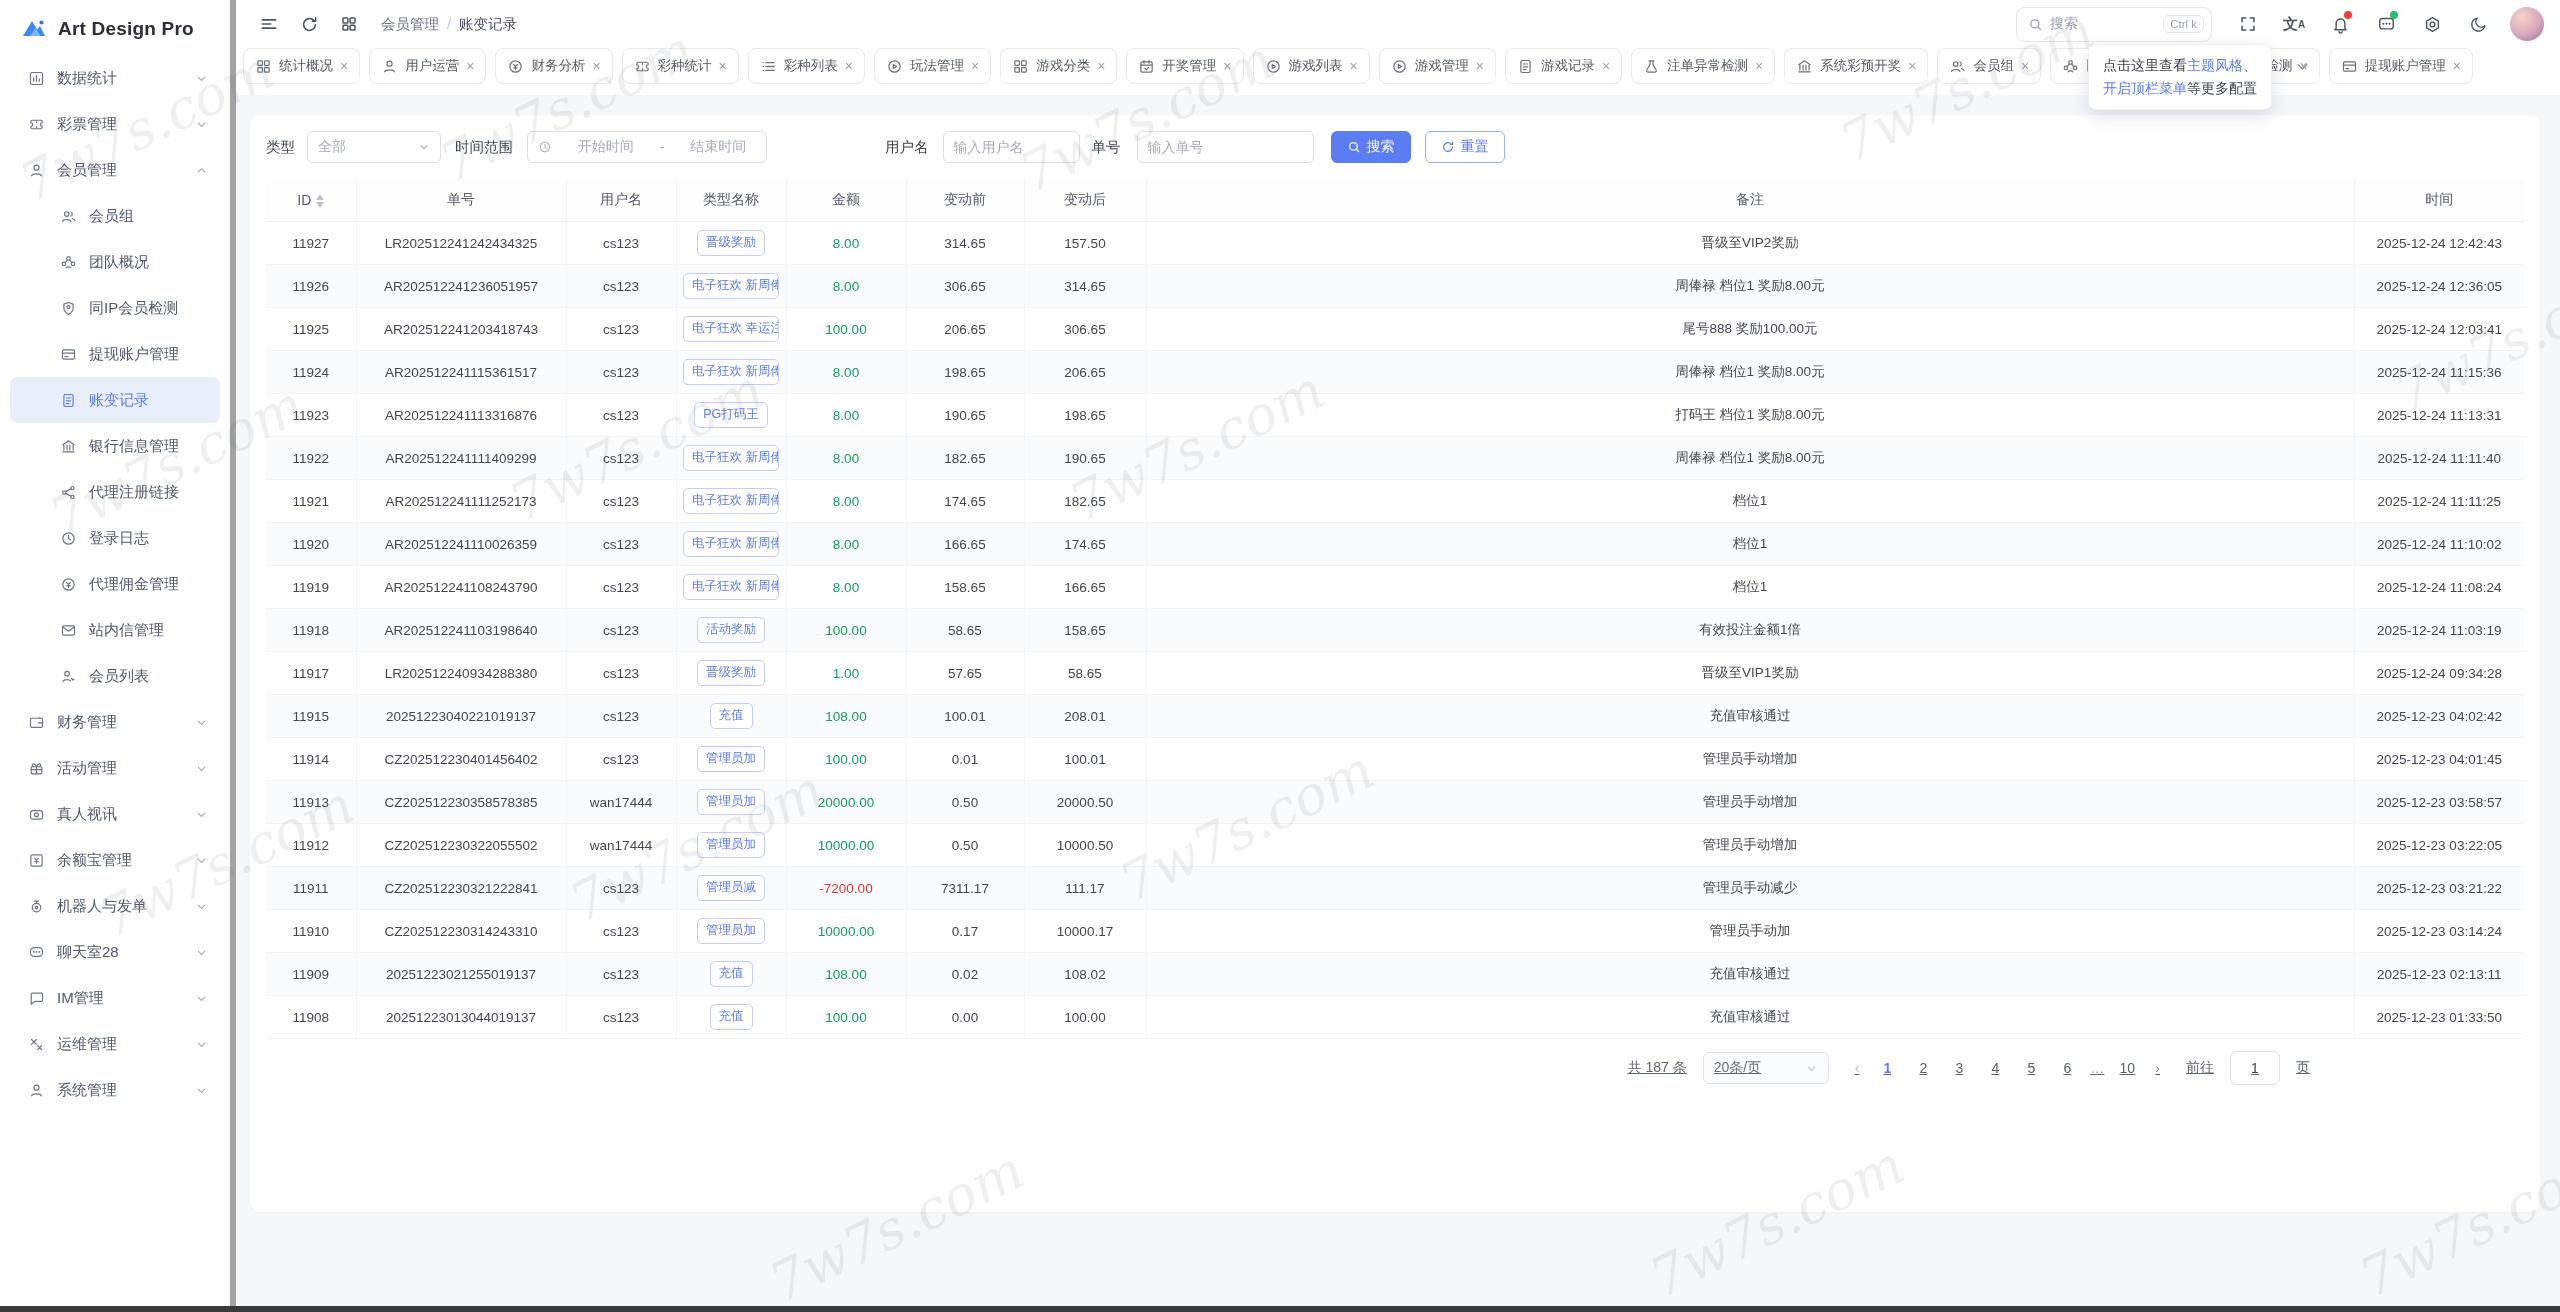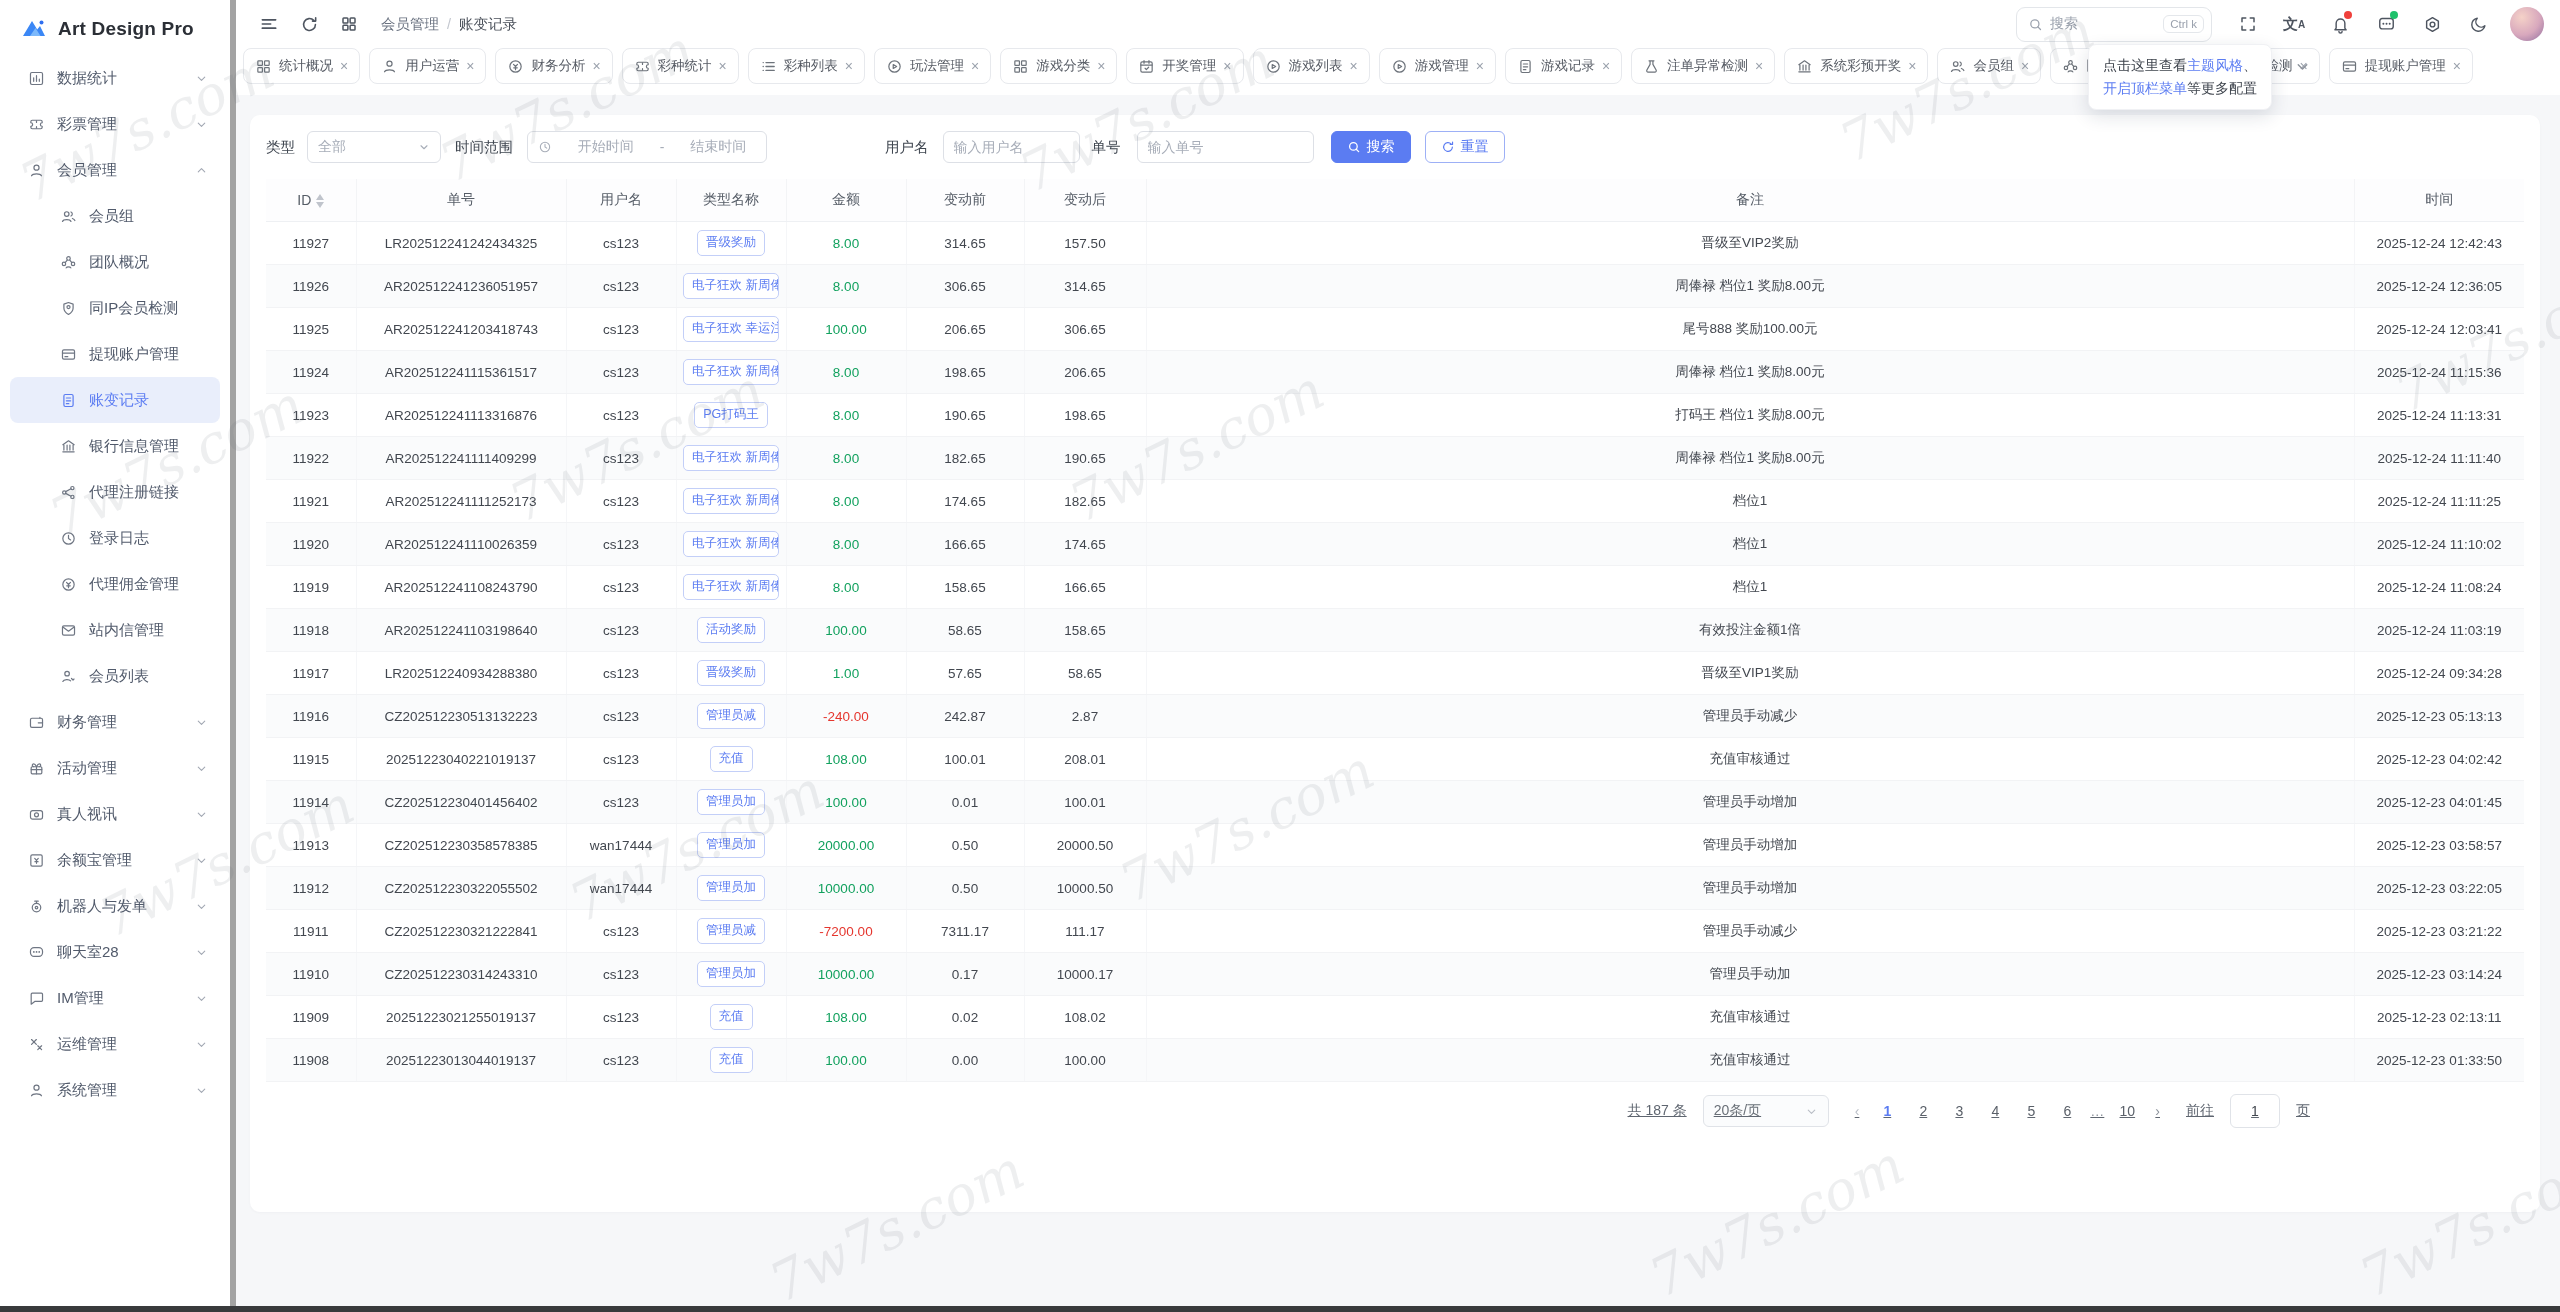--- a/index.html
+++ b/index.html
@@ -835,31 +835,20 @@
                 <td>LR202512240934288380</td>
                 <td>cs123</td>
                 <td><span class="tag">晋级奖励</span></td>
                 <td class="pos">1.00</td>
                 <td>57.65</td>
                 <td>58.65</td>
                 <td>晋级至VIP1奖励</td>
                 <td>2025-12-24 09:34:28</td>
               </tr>
               <tr>
-                <td>11916</td>
-                <td>CZ202512230513132223</td>
-                <td>cs123</td>
-                <td><span class="tag">管理员减</span></td>
-                <td class="neg">-240.00</td>
-                <td>242.87</td>
-                <td>2.87</td>
-                <td>管理员手动减少</td>
-                <td>2025-12-23 05:13:13</td>
-              </tr>
-              <tr>
                 <td>11915</td>
                 <td>20251223040221019137</td>
                 <td>cs123</td>
                 <td><span class="tag">充值</span></td>
                 <td class="pos">108.00</td>
                 <td>100.01</td>
                 <td>208.01</td>
                 <td>充值审核通过</td>
                 <td>2025-12-23 04:02:42</td>
               </tr>

